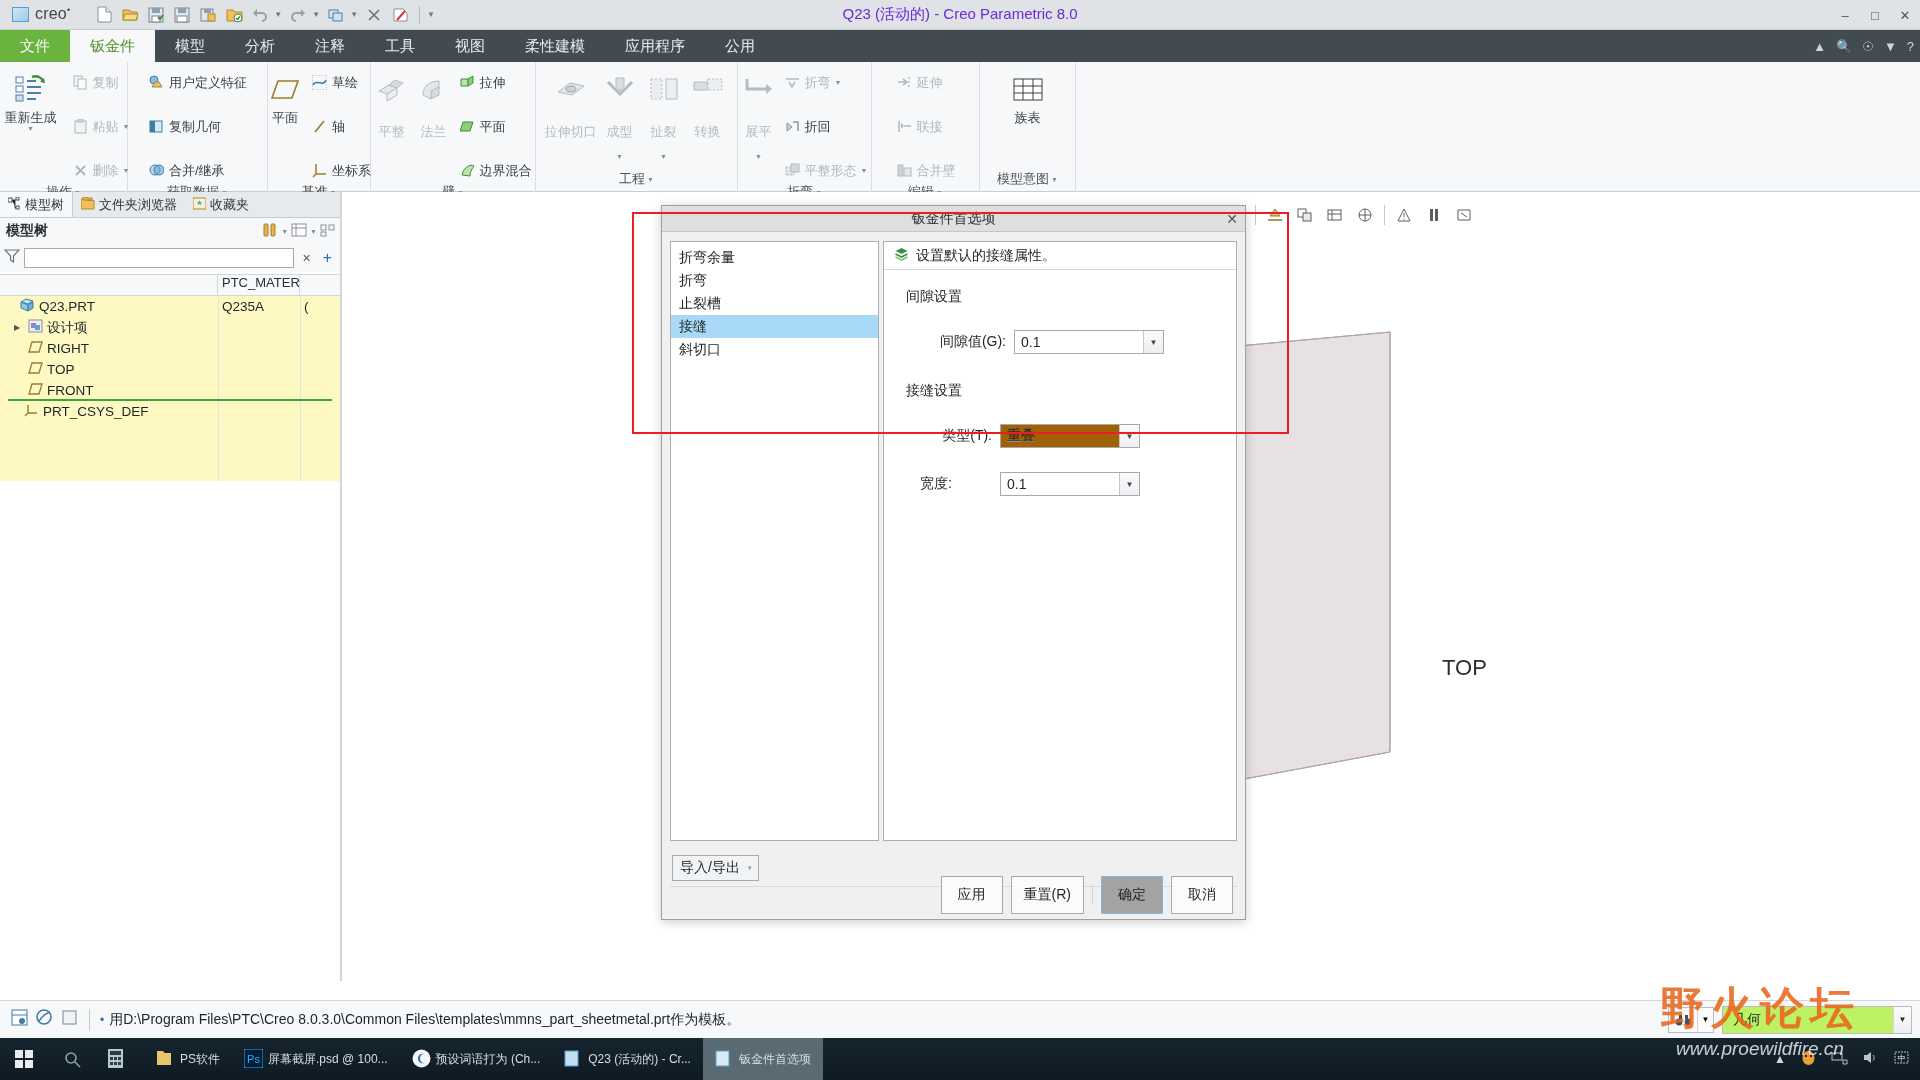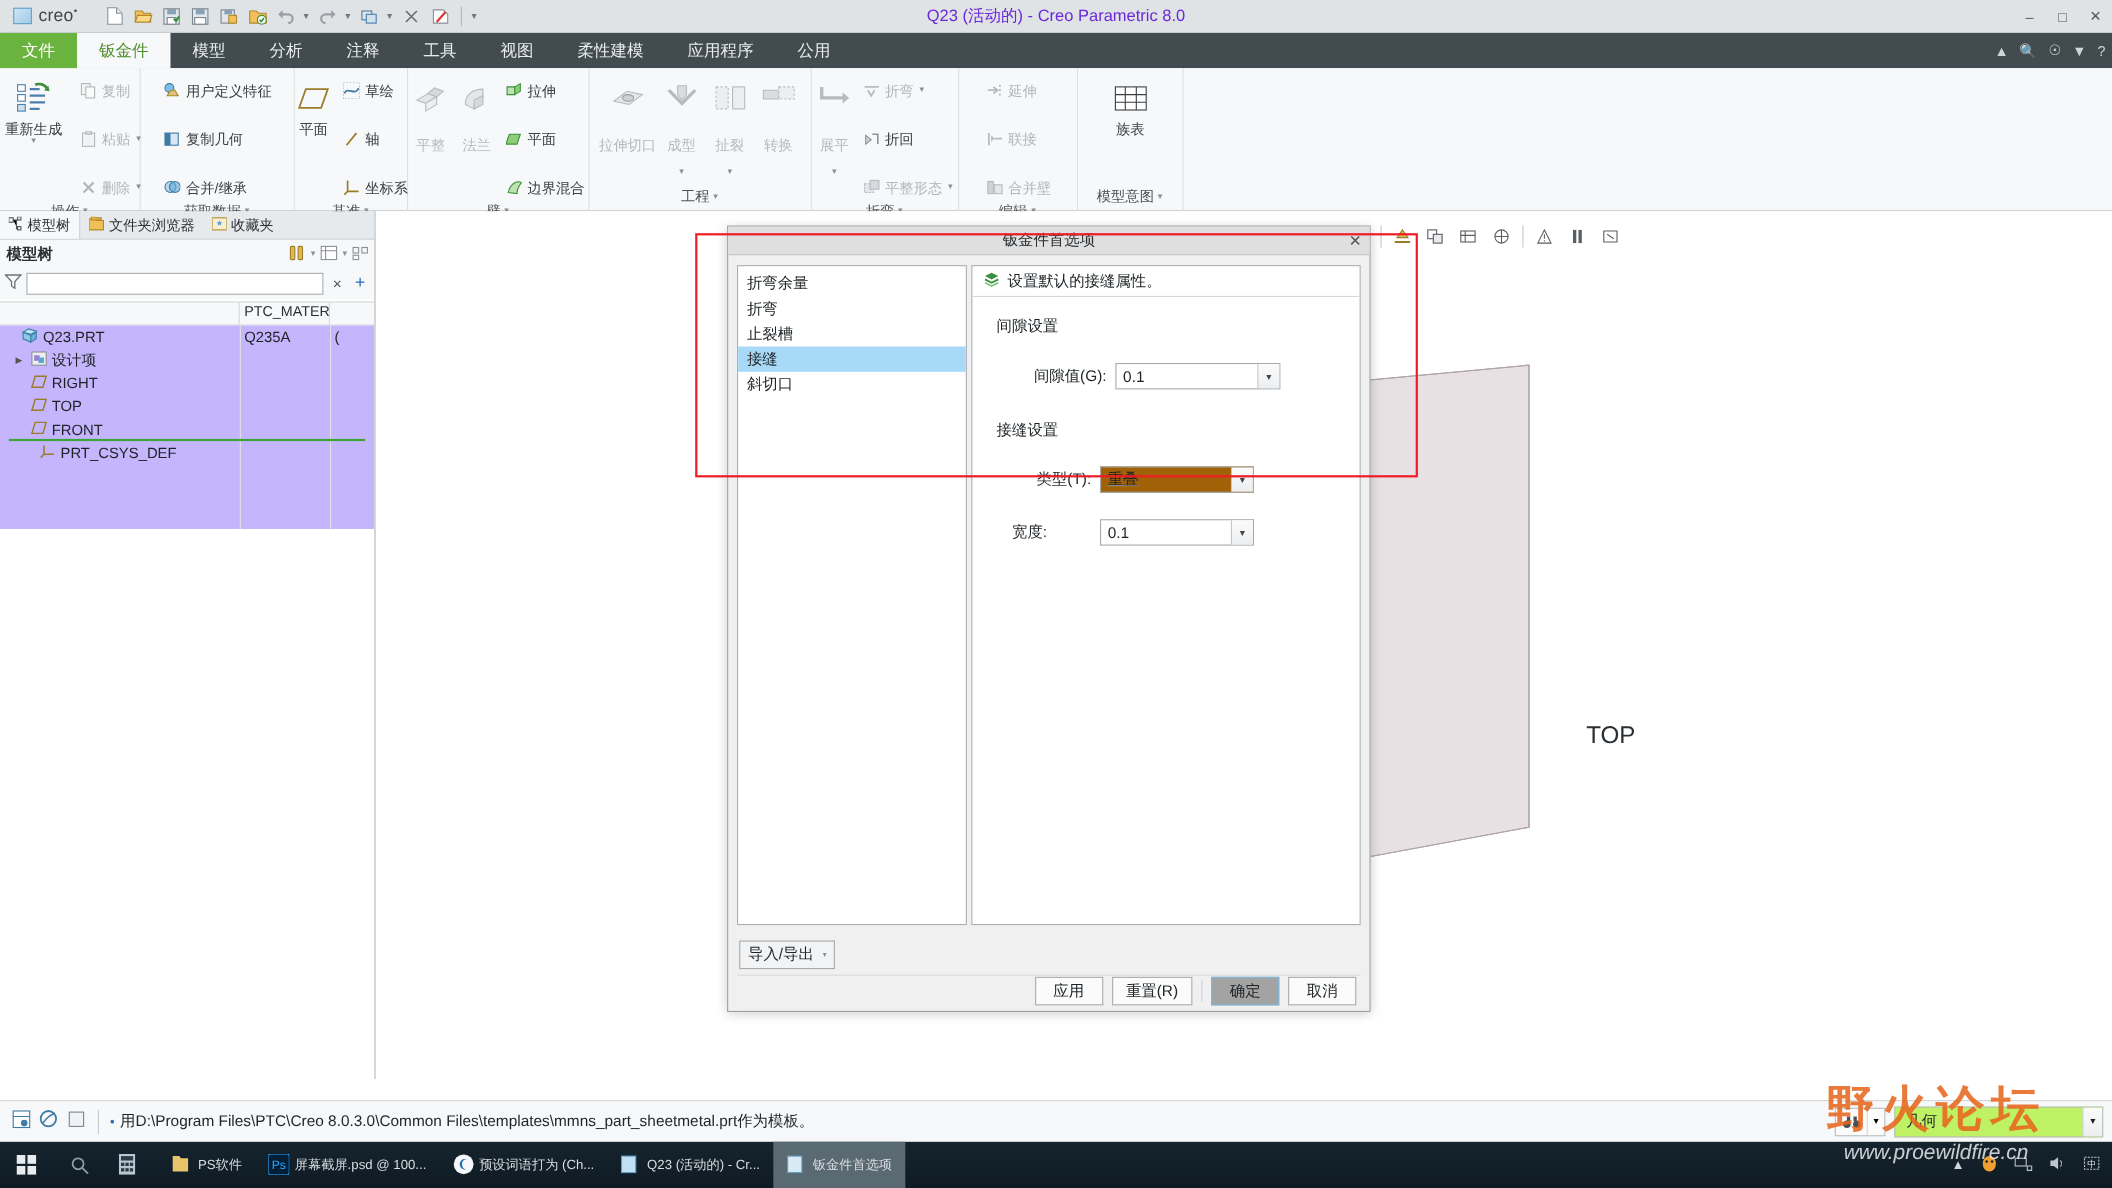--- a/index.html
+++ b/index.html
@@ -125,21 +125,21 @@
 
   .mt-colhead {
     position: absolute; top: 274px; left: 0; width: 340px; height: 22px;
     background: #f7f8f9; border-top: 1px solid #d3d7da; border-bottom: 1px solid #d3d7da;
     display: flex; font-size: 13px; color: #2a2f33;
   }
   .mt-colhead .c1 { width: 218px; border-right: 1px solid #d3d7da; }
   .mt-colhead .c2 { width: 82px; border-right: 1px solid #d3d7da; padding-left: 4px; overflow:hidden; white-space:nowrap;}
   .mt-colhead .c3 { flex:1; padding-left: 4px; }
 
-  .mt-tree { position: absolute; top: 296px; left: 0; width: 340px; height: 185px; background: #c4b5fd; }
+  .mt-tree { position: absolute; top: 296px; left: 0; width: 340px; height: 185px; background: #fef9c3; }
   .mt-row { display: flex; align-items: center; height: 21px; font-size: 13.5px; color: #1e2326; }
   .mt-row .tw { width: 218px; display:flex; align-items:center; gap:4px; }
   .mt-row .mv { width: 82px; padding-left: 4px; }
   .mt-row .mv2 { flex:1; padding-left: 4px; }
   .tri { width: 10px; font-size: 8px; color: #555; }
   .mt-greenline { position:absolute; top:399px; left:8px; width: 324px; height:2px; background:#3aa63a; }
   .mt-colsep { position:absolute; top:296px; left:218px; width:1px; height:185px; background:#dfe2e5; }
   .mt-colsep2 { position:absolute; top:296px; left:300px; width:1px; height:185px; background:#dfe2e5; }
 
   .mt-blank { position:absolute; top:481px; left:0; width:340px; height:500px; background:#fff; }
@@ -219,21 +219,21 @@
   .dlg-impexp {
     position: absolute; left: 10px; bottom: 38px;
     height: 26px; border: 1px solid #a6aaae; background: #f2f3f4;
     display: flex; align-items: center; padding: 0 7px; gap: 8px; font-size: 14px; color: #1e2326;
   }
   .dlg-sep { position: absolute; left: 8px; right: 8px; bottom: 32px; height: 1px; background: #d6d9dc; }
   .dlg-btns {
     position: absolute; right: 12px; bottom: 5px; display: flex; align-items: center; gap: 8px;
   }
   .dbtn {
-    min-width: 62px; height: 26px; border: 1px solid #a6aaae; background: #fbfbfb;
+    min-width: 62px; height: 38px; border: 1px solid #a6aaae; background: #fbfbfb;
     display: flex; align-items: center; justify-content: center;
     font-size: 14px; color: #1e2326; padding: 3px 12px;
   }
   .dbtn.primary { background: #a3a3a3; border-color: #7fb9dd; }
   .dbtn-sep { width:1px; height:20px; background:#d0d4d7; }
   .redbox {
     position: absolute; left: 632px; top: 212px; width: 657px; height: 222px;
     border: 2px solid #ee1c25; z-index: 60; pointer-events: none;
   }
 
@@ -880,21 +880,21 @@
         <svg width="15" height="12" viewBox="0 0 15 12">
             <path d="M4 1h10l-3 10H1z" fill="none" stroke="#9a7c2a" stroke-width="1.3"></path>
           </svg>
       </span>
       <span>FRONT</span>
     </div>
     <div class="mv"></div>
     <div class="mv2"></div>
   </div>
   <div class="mt-row">
-    <div class="tw" style="padding-left:36px">
+    <div class="tw" style="padding-left:24px">
       <span>
         <svg width="15" height="13" viewBox="0 0 15 13">
             <path d="M4 1v8h9M4 9L1 12" stroke="#9a7c2a" stroke-width="1.4" fill="none"></path>
           </svg>
       </span>
       <span>PRT_CSYS_DEF</span>
     </div>
     <div class="mv"></div>
     <div class="mv2"></div>
   </div>

